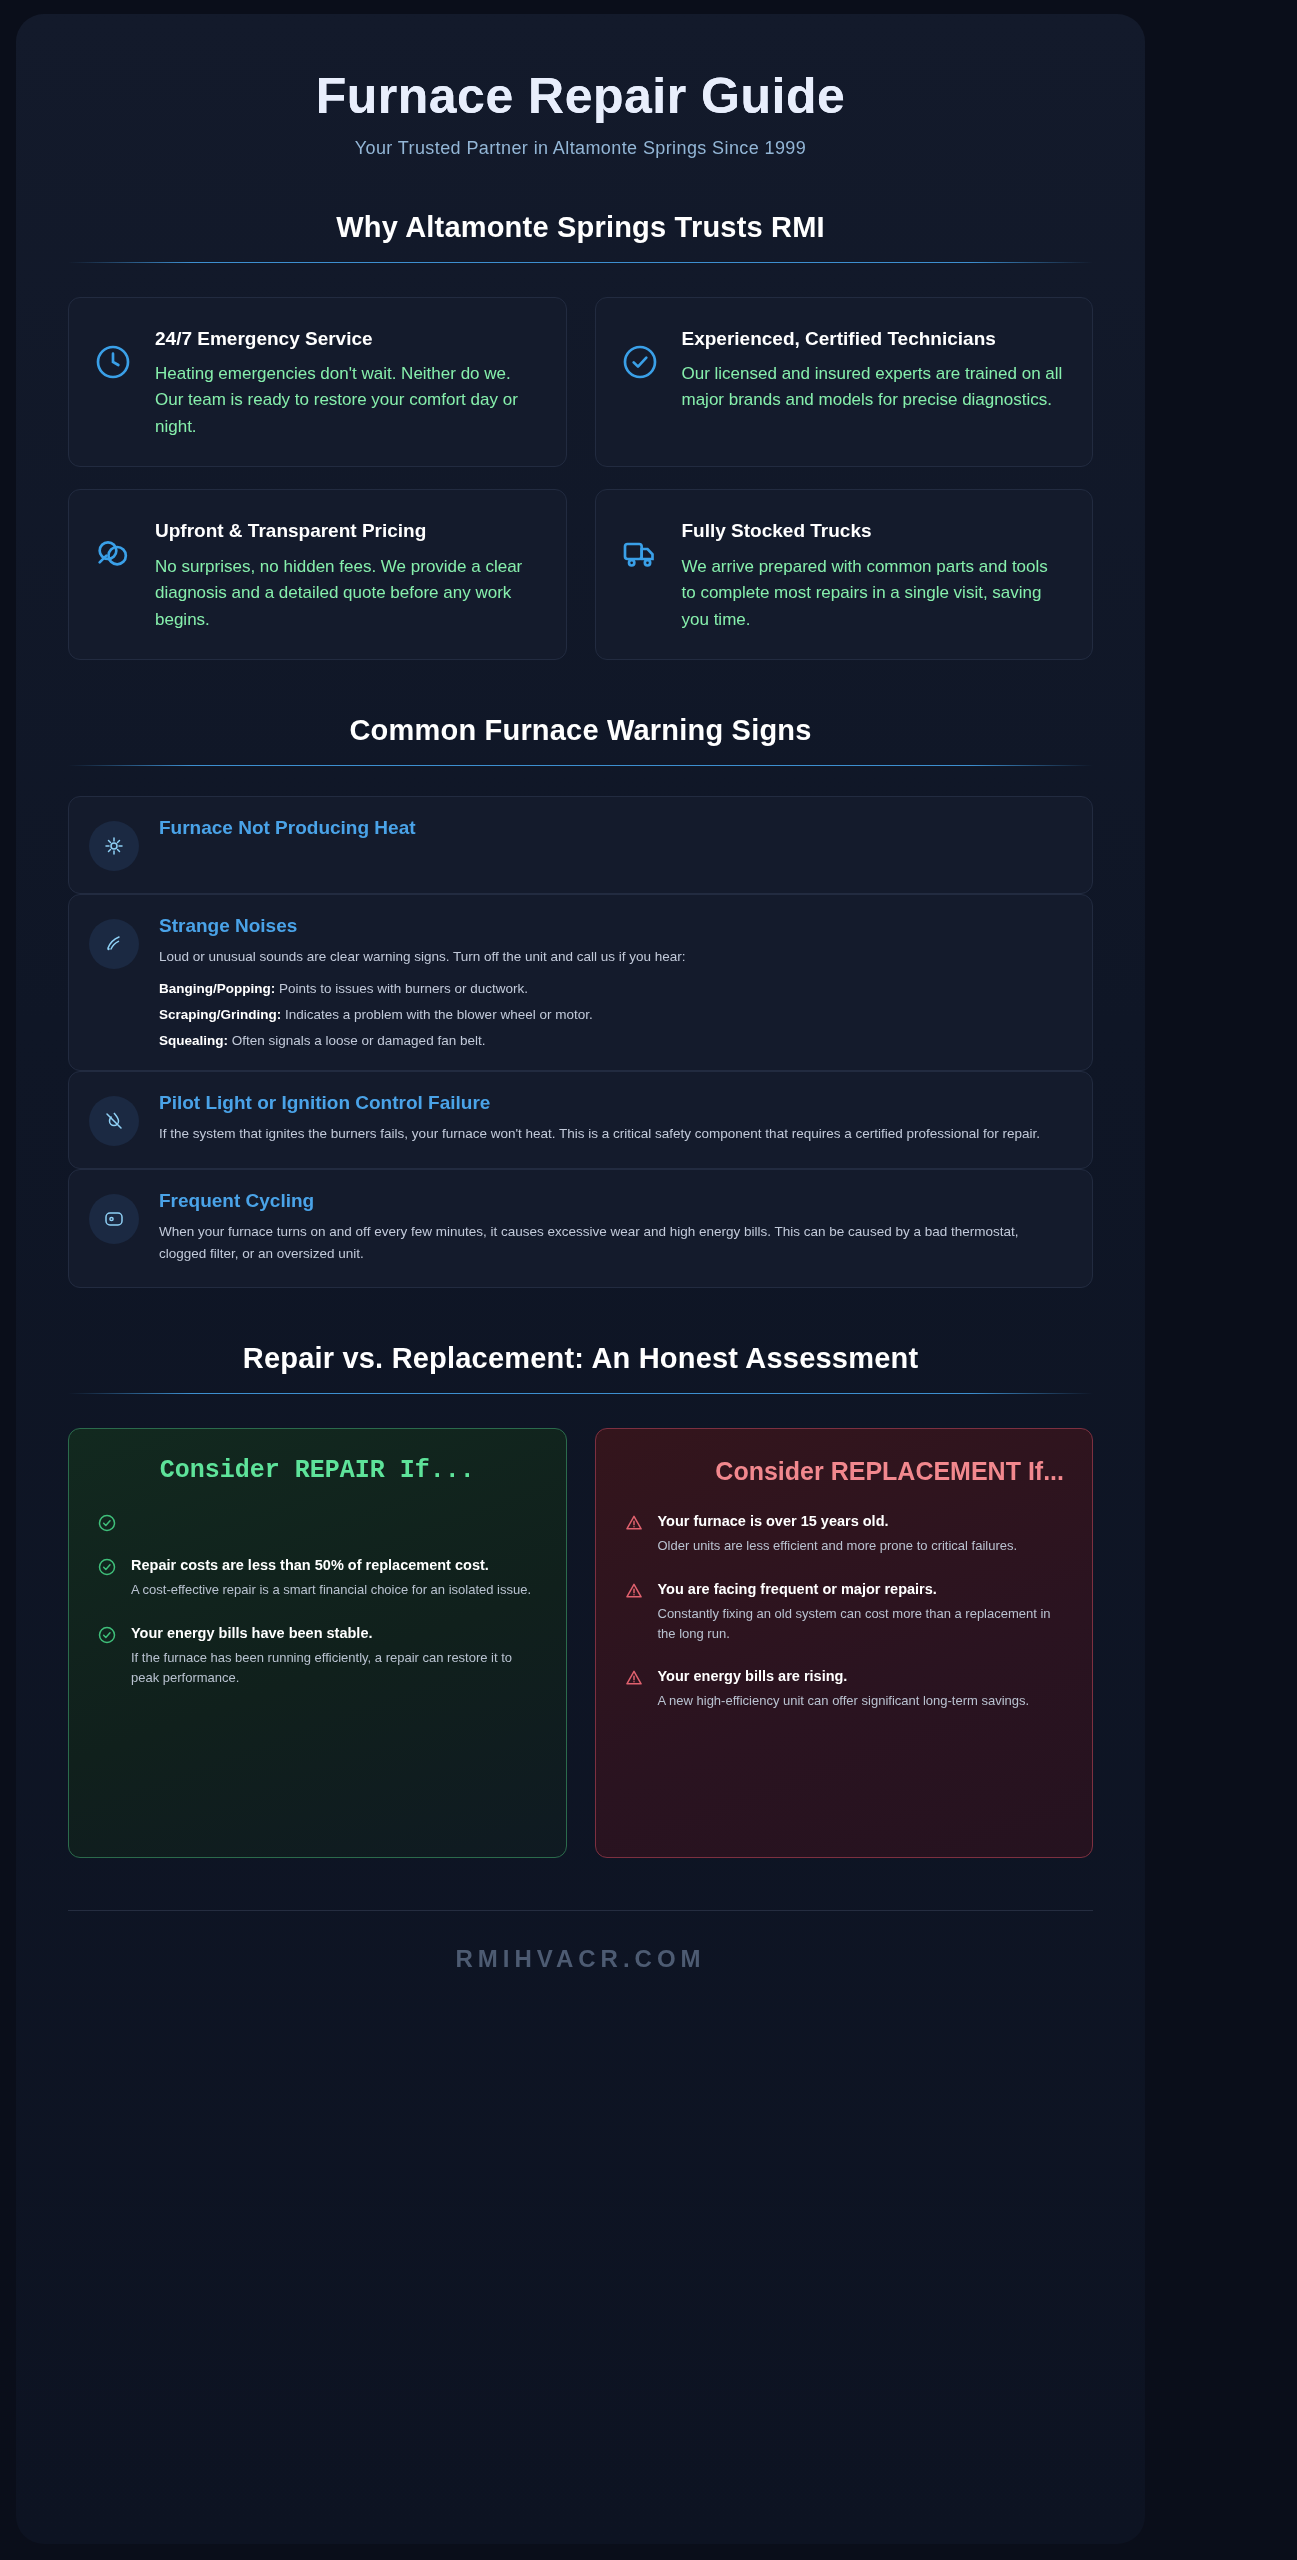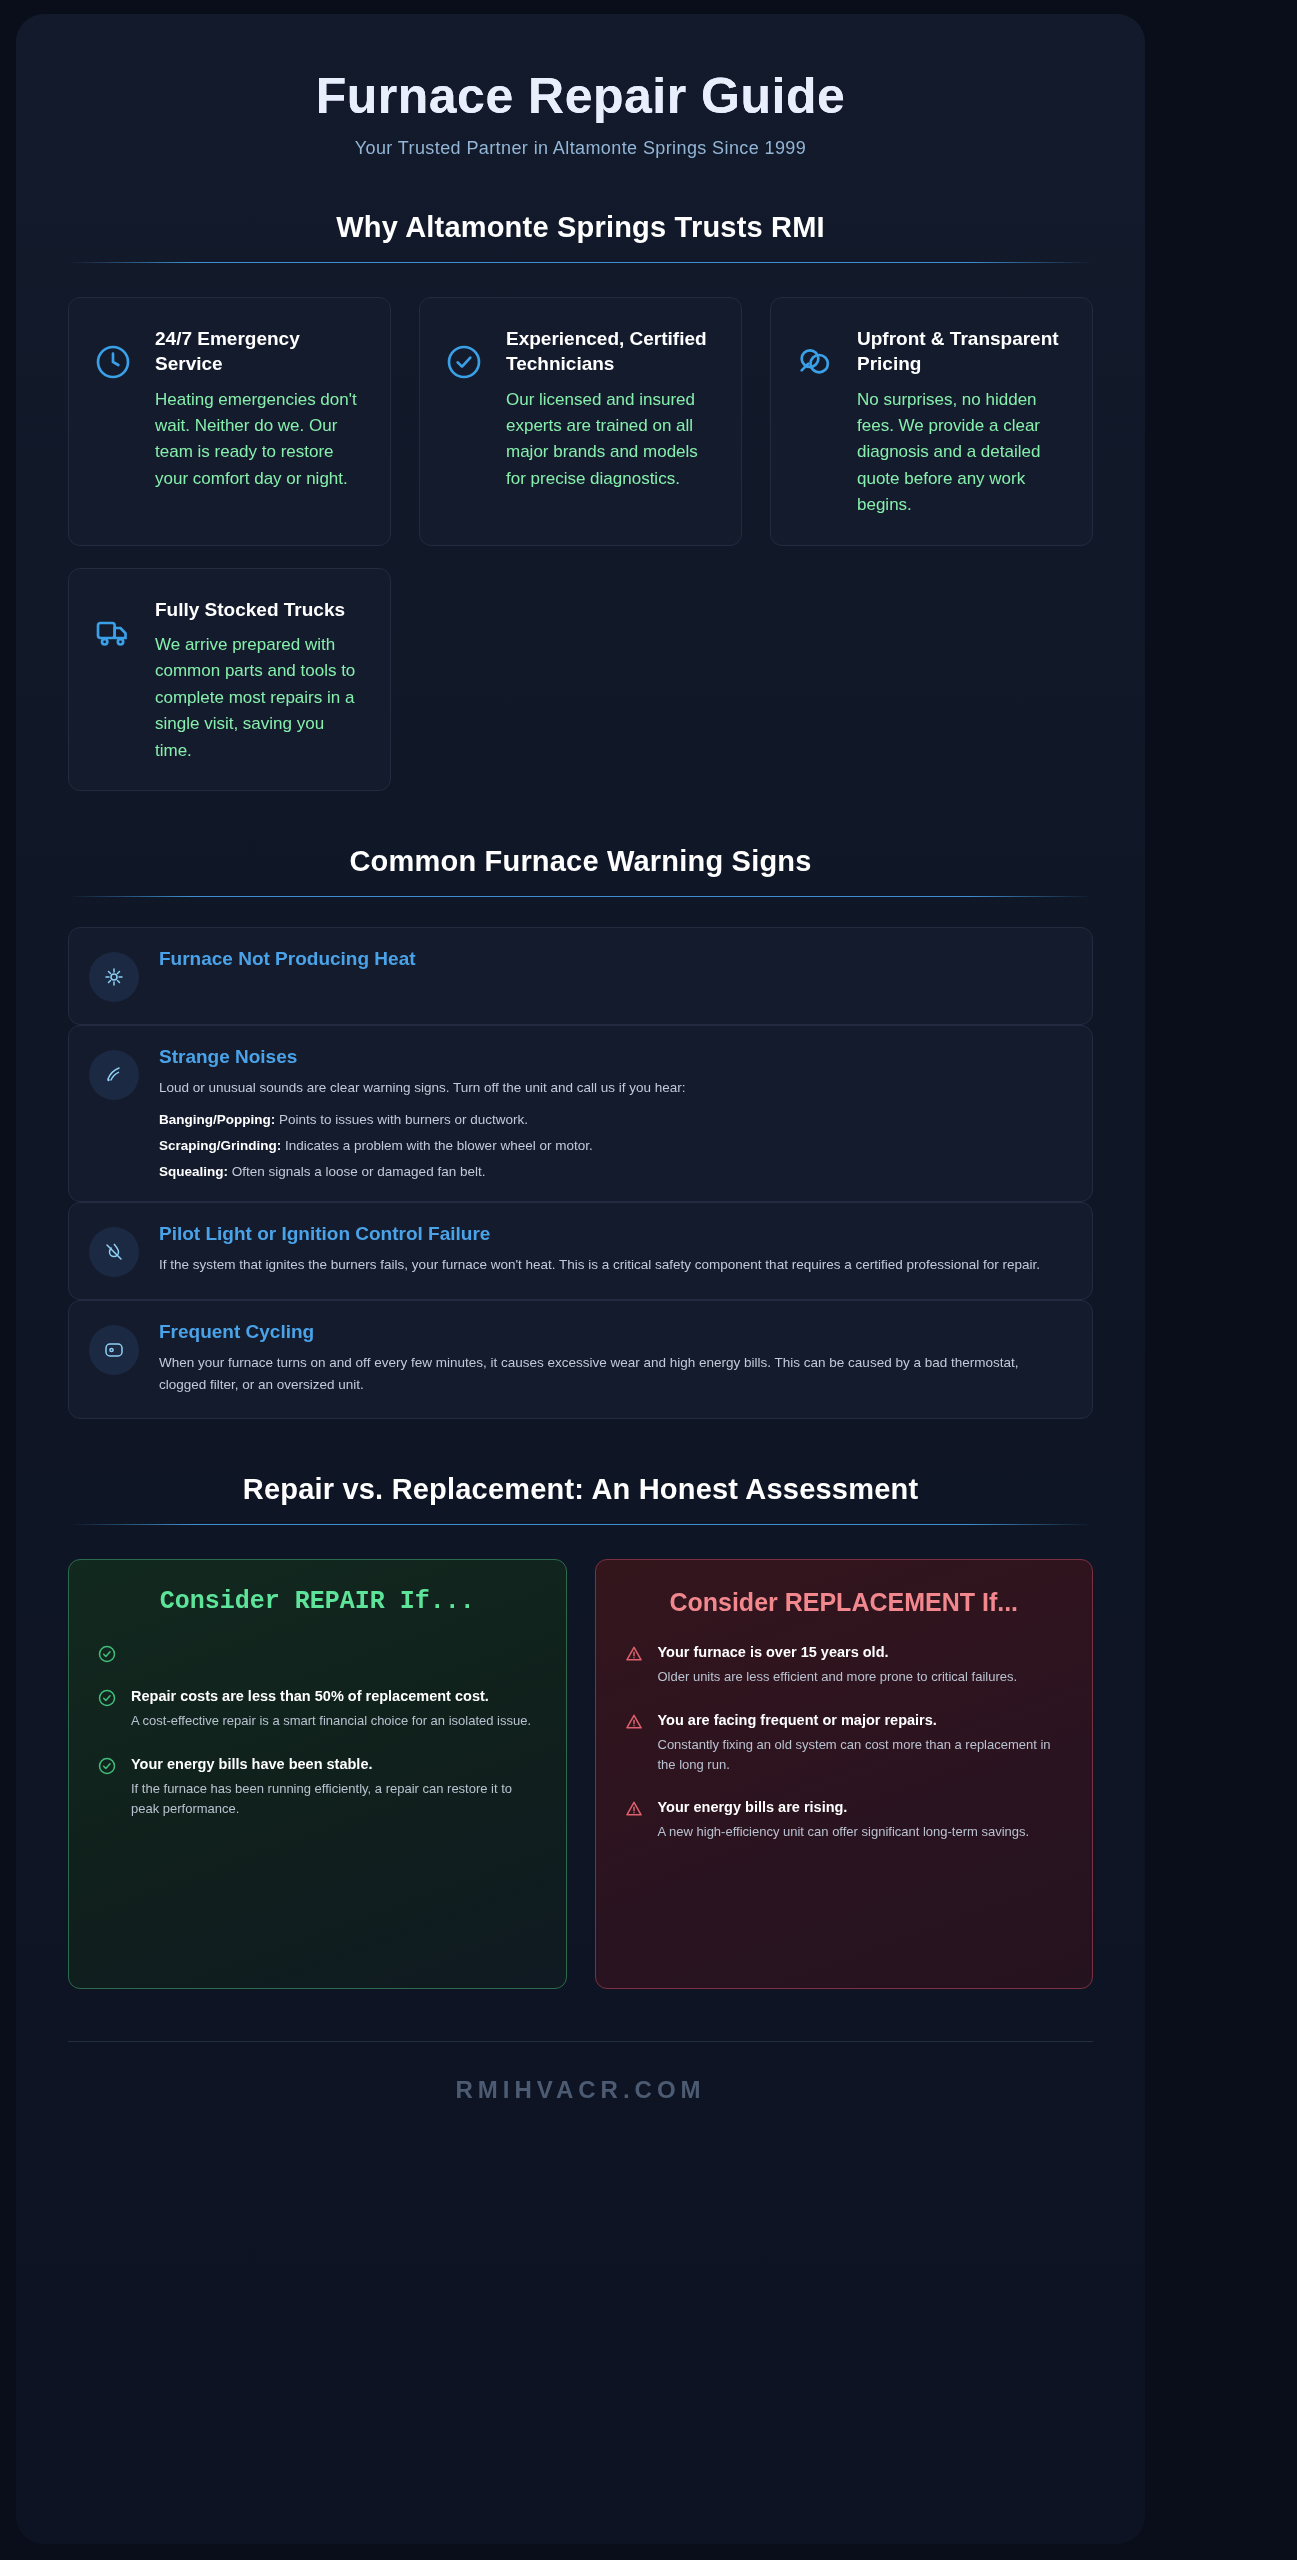--- a/index.html
+++ b/index.html
@@ -53,21 +53,21 @@
   }
   .section-head .rule {
     height: 1px;
     background: linear-gradient(90deg, rgba(56,140,210,0) 0%, #3d8fd0 12%, #3d8fd0 88%, rgba(56,140,210,0) 100%);
     margin-top: 18px;
   }
 
   
   .grid2 {
     display: grid;
-    grid-template-columns: 1fr 1fr 1fr;
+    grid-template-columns: 1fr 1fr;
     gap: 22px 28px;
     margin-top: 34px;
   }
   .trust-card {
     background: #141b2c;
     border: 1px solid #222b40;
     border-radius: 12px;
     padding: 26px 26px 26px 22px;
     display: flex;
     gap: 20px;
@@ -153,21 +153,21 @@
     border: 1px solid #7d3040;
   }
   .cmp-card h3 {
     text-align: center;
     font-size: 25px;
     font-weight: bold;
     line-height: 1.3;
     margin-bottom: 24px;
   }
   .cmp-repair h3 { color: #5ee39a; font-family: Liberation Mono, monospace; }
-  .cmp-replace h3 { color: #f2888e; }
+  .cmp-replace h3 { color: #f2888e; text-align: right; }
   .cmp-item { display: flex; gap: 14px; margin-bottom: 22px; align-items: flex-start; }
   .cmp-item .mark { flex: 0 0 auto; width: 20px; height: 20px; margin-top: 2px; }
   .cmp-item .t { color: #ffffff; font-size: 14.5px; font-weight: bold; line-height: 1.4; }
   .cmp-item .d { color: #b9c2d0; font-size: 13px; line-height: 1.55; margin-top: 5px; }
 
   
   .footer-rule {
     height: 1px;
     background: #252d40;
     margin-top: 52px;

